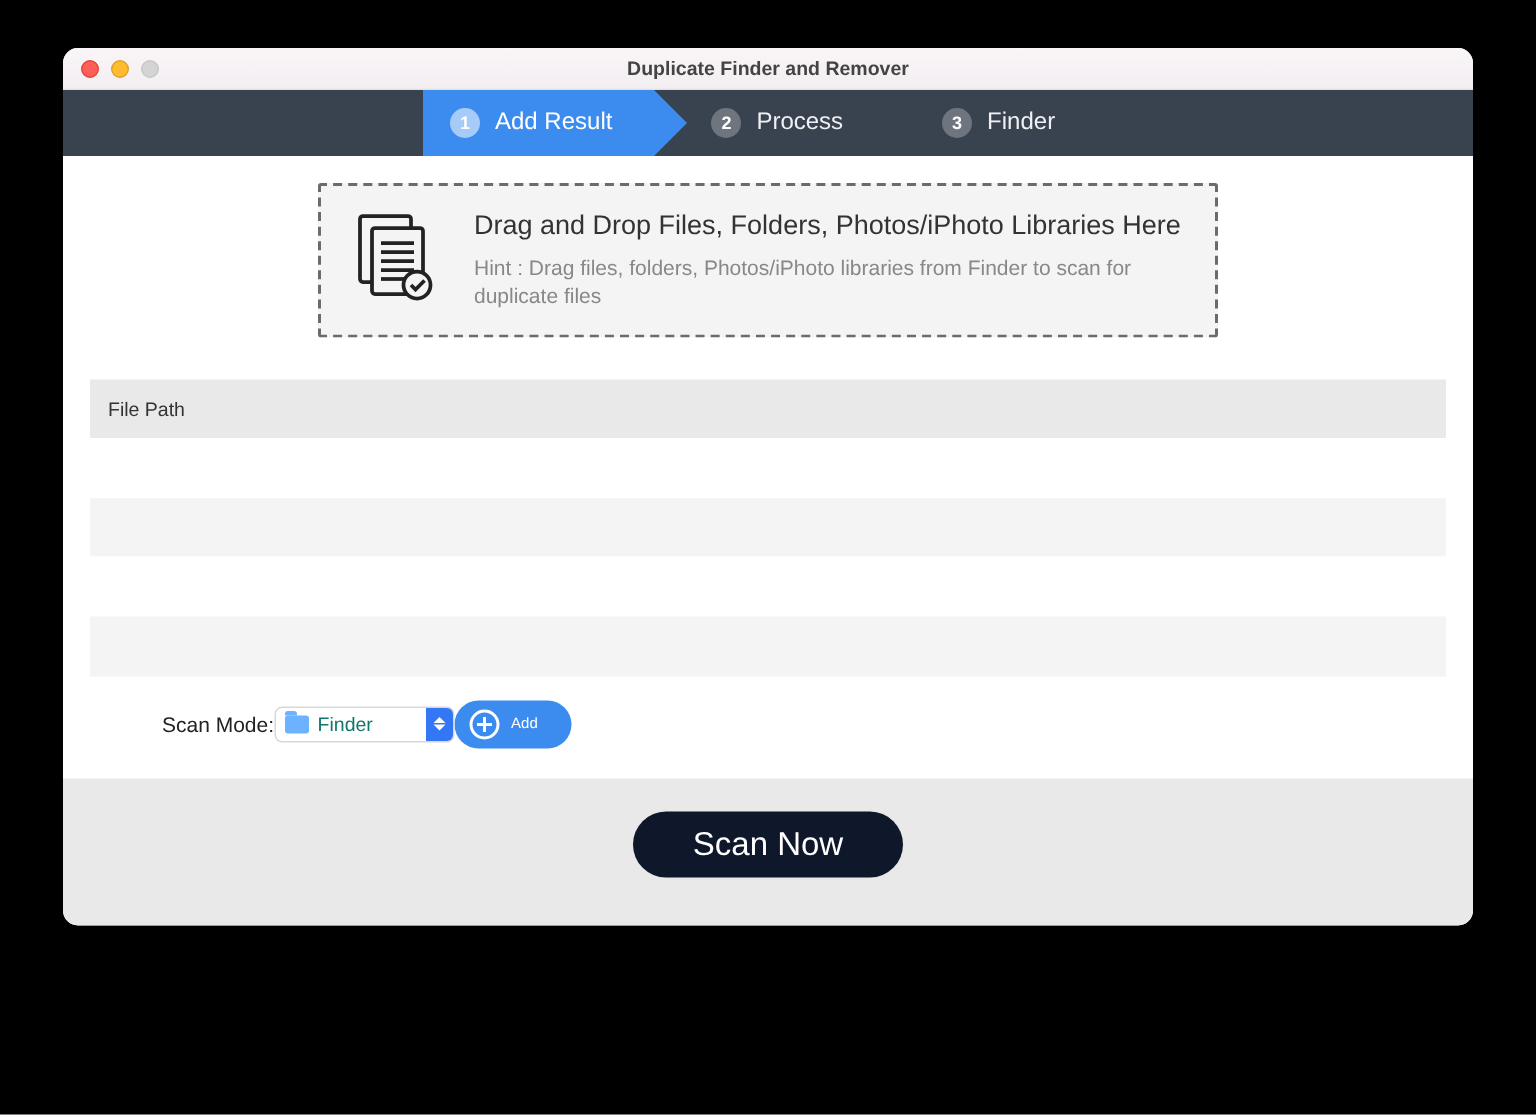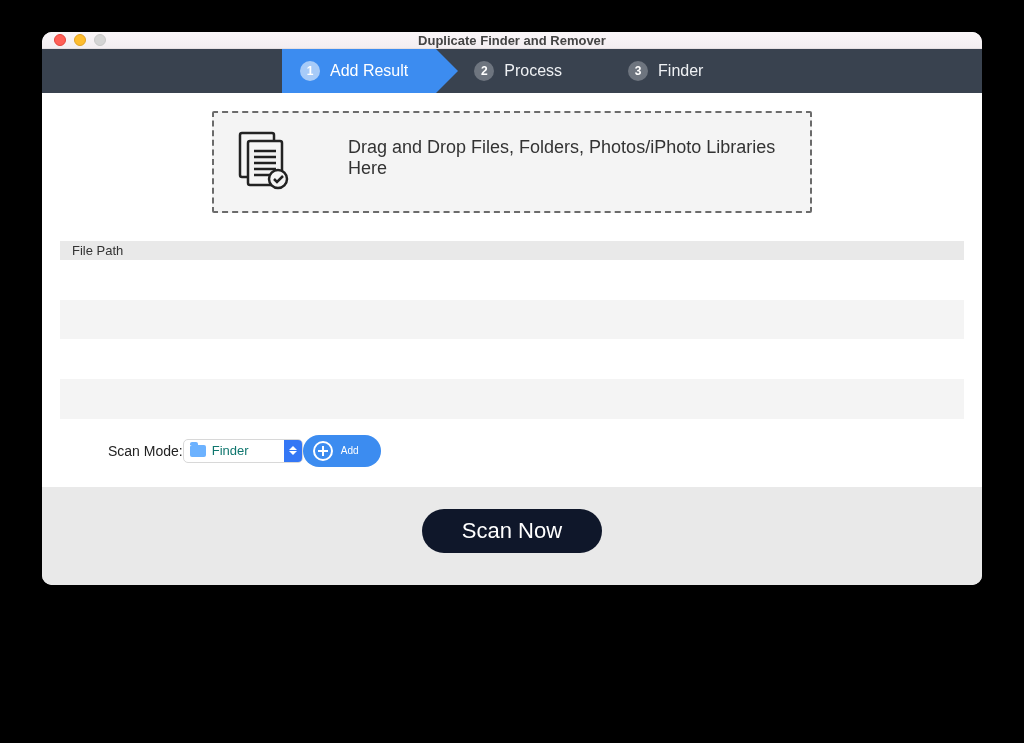--- a/index.html
+++ b/index.html
@@ -21,21 +21,21 @@
     background: #fff;
     border-radius: 10px;
     box-shadow: 0 12px 40px rgba(0,0,0,0.6);
     overflow: hidden;
     display: flex;
     flex-direction: column;
   }
 
   
   .titlebar {
-    height: 17px;
+    height: 28px;
     background: linear-gradient(#faf6f8, #f3eef1);
     border-bottom: 1px solid #e5dfe2;
     display: flex;
     align-items: center;
     position: relative;
   }
   .traffic {
     display: flex;
     gap: 8px;
     padding-left: 12px;
@@ -127,34 +127,33 @@
     gap: 20px;
   }
   .dropzone .doc-icon {
     flex-shrink: 0;
   }
   .dz-text h2 {
     font-size: 18px;
     font-weight: 500;
     color: #333;
     margin-bottom: 8px;
-    margin-left: 32px;
   }
   .dz-text p {
     font-size: 14px;
     color: #888;
     line-height: 1.35;
   }
 
   .table-wrap {
     margin-top: 28px;
   }
   .table-header {
     background: #e9e9e9;
-    padding: 2px 12px;
+    padding: 12px 12px;
     font-size: 13px;
     color: #333;
   }
   .table-row {
     height: 39.7px;
   }
   .table-row:nth-child(even) { background: #fff; }
   .table-row:nth-child(odd) { background: #f4f4f4; }
 
   .controls {
@@ -305,20 +304,21 @@
           <line x1="20" y1="28" x2="42" y2="28" stroke="#222" stroke-width="2.5"></line>
           <line x1="20" y1="34" x2="42" y2="34" stroke="#222" stroke-width="2.5"></line>
           <line x1="20" y1="40" x2="42" y2="40" stroke="#222" stroke-width="2.5"></line>
           <line x1="20" y1="46" x2="36" y2="46" stroke="#222" stroke-width="2.5"></line>
           <circle cx="44" cy="50" r="9" fill="#f4f4f4" stroke="#222" stroke-width="2.5"></circle>
           <path d="M40 50 l3 3 l6 -6" fill="none" stroke="#222" stroke-width="2.5"></path>
         </svg>
       </div>
       <div class="dz-text">
         <h2>Drag and Drop Files, Folders, Photos/iPhoto Libraries Here</h2>
+        <p>Hint : Drag files, folders, Photos/iPhoto libraries from Finder to scan for duplicate files</p>
       </div>
     </div>
 
     <div class="table-wrap">
       <div class="table-header">File Path</div>
       <div class="table-row"></div>
       <div class="table-row"></div>
       <div class="table-row"></div>
       <div class="table-row"></div>
     </div>

